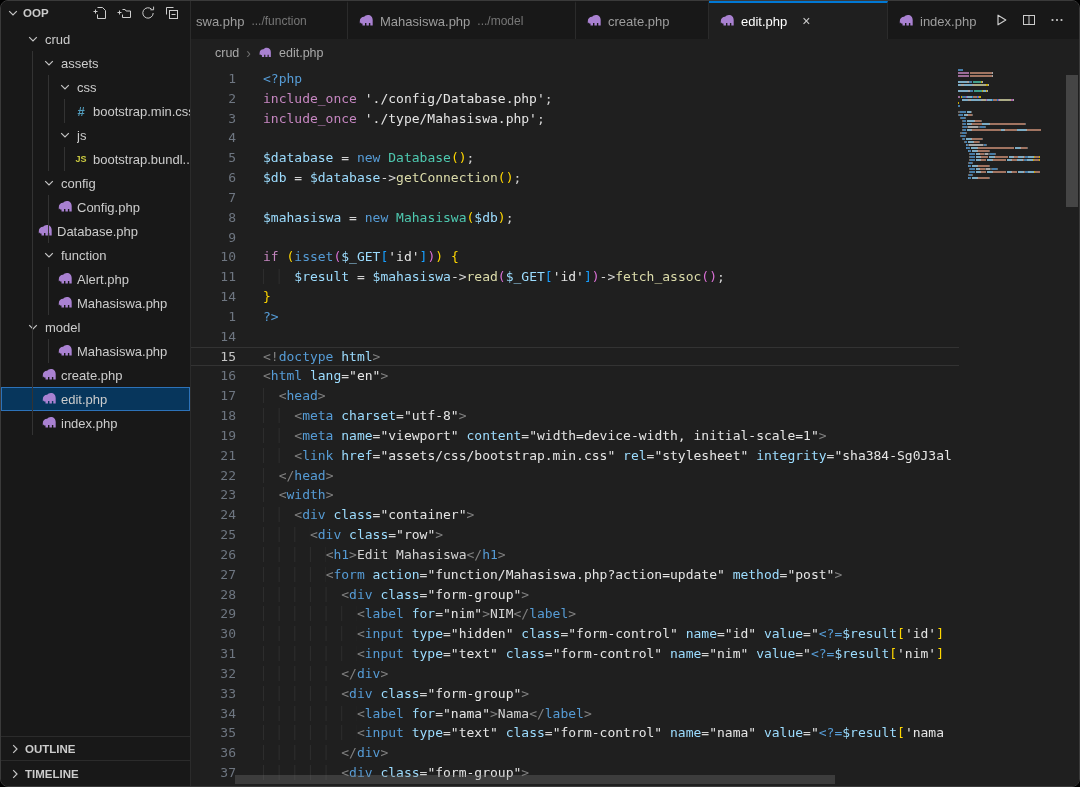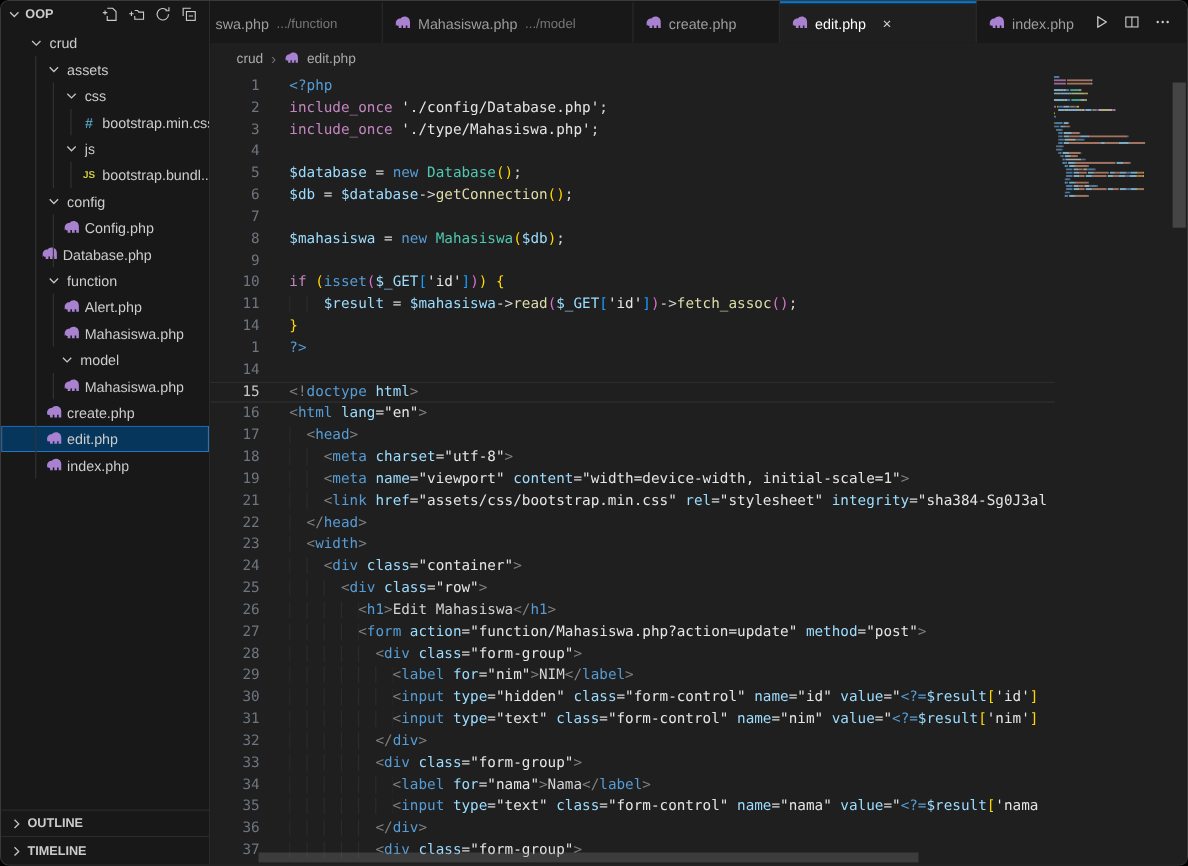--- a/index.html
+++ b/index.html
@@ -205,21 +205,21 @@
         <div class="trow" style="padding-left:56px">
           <span class="tw">
             <span class="ficon">
               <svg width="16" height="16" viewBox="0 0 16 16">
                 <path fill="#a981d1" d="M1.8 12.5V8.2c0-2.7 2-4.5 4.4-4.4C7 2.7 8.3 2 9.9 2c2.9 0 4.8 2.1 4.8 4.9v5.6h-2.4v-2.4h-1.4v2.4H8.4v-2.4H7v2.4H4.5v-2.1c-1.1.2-2-.3-2.2-1.2-.1.7-.2 1.1-.5 1.3z"></path>
               </svg>
             </span>
           </span>
           <span class="lbl">Mahasiswa.php</span>
         </div>
-        <div class="trow" style="padding-left:52px">
+        <div class="trow" style="padding-left:24px">
           <span class="tw">
             <svg width="16" height="16" viewBox="0 0 16 16">
               <path d="M4.2 6.2 8 10l3.8-3.8" fill="none" stroke="#c5c5c5" stroke-width="1.2"></path>
             </svg>
           </span>
           <span class="lbl">model</span>
         </div>
         <div class="trow" style="padding-left:56px">
           <span class="tw">
             <span class="ficon">

